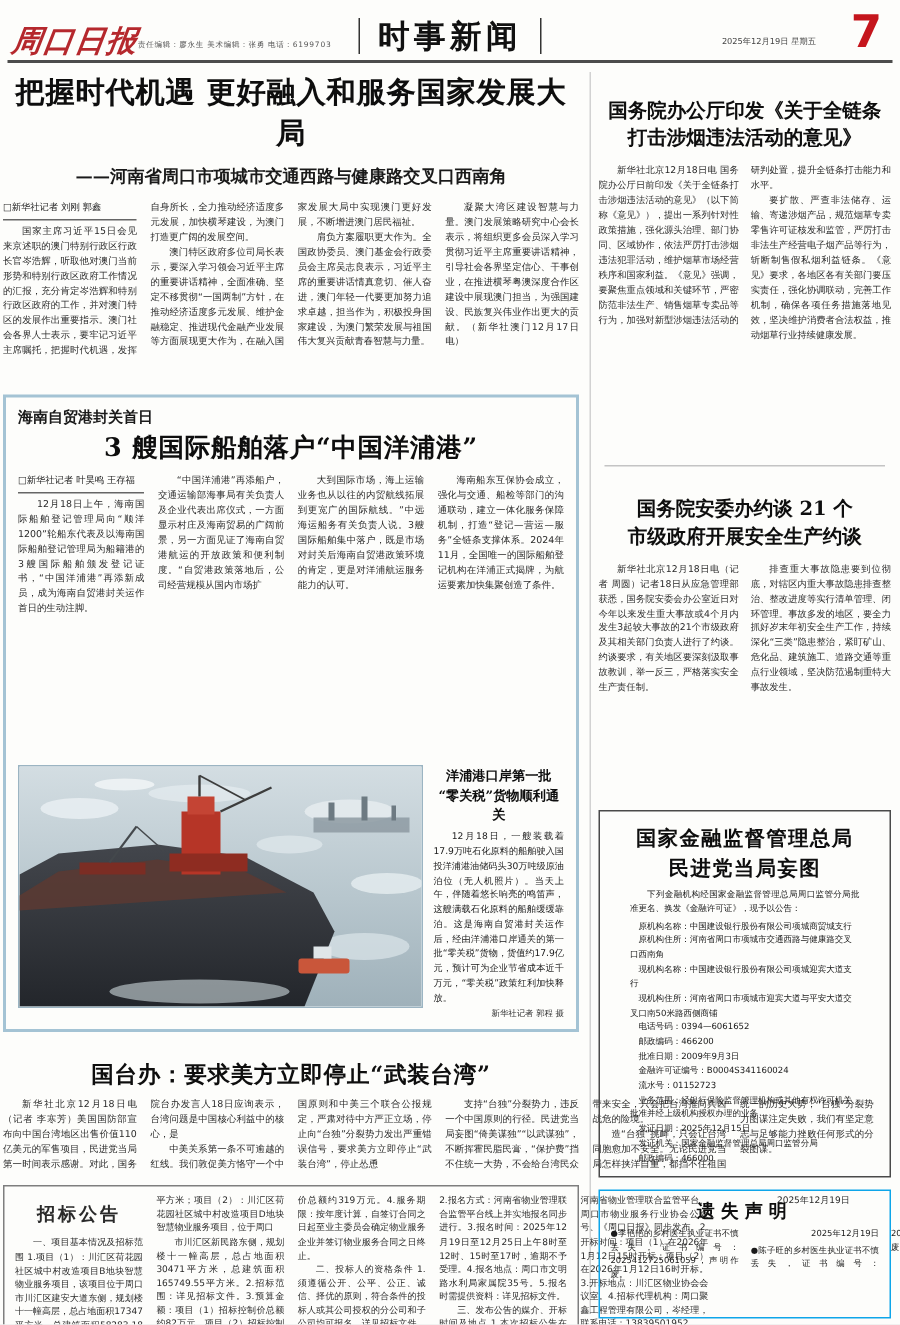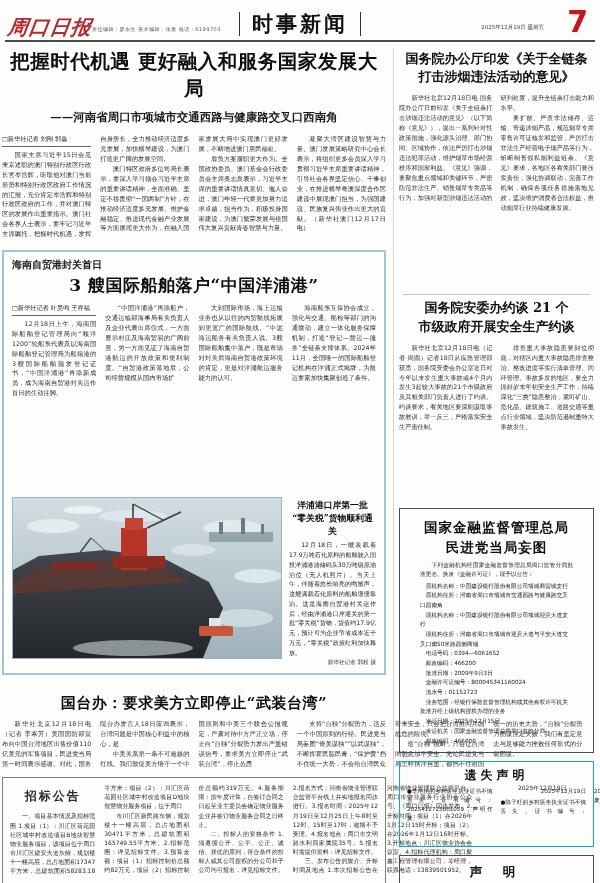--- a/index.html
+++ b/index.html
@@ -22,40 +22,40 @@
   .cols4{column-count:4;column-gap:9px;font-size:6.3px;line-height:1.58;text-align:justify;color:#2a2a2a;}
   .cols2{column-count:2;column-gap:8px;font-size:6.2px;line-height:1.6;text-align:justify;color:#2a2a2a;}
   .cols4 p,.cols2 p{margin:0;text-indent:2em;}
   .byline{margin:0 0 3px 0 !important;text-indent:0 !important;border-bottom:1px solid #666;
           padding-bottom:2px;font-size:6.2px;color:#222;}
   
   .left-region{position:absolute;left:2px;top:46px;width:384px;}
   .main-h1{font-size:19.5px;letter-spacing:.5px;margin:2px 0 0;}
   .main-h2{font-size:11.5px;font-weight:700;text-align:center;margin:8px 0 0;font-family:"DejaVu Serif",serif;}
   .main-cols{height:116px;margin-top:9px;}
-  .hainan-box{border:2px solid #a4c3d4;margin-top:0;padding:5px 8px 6px;}
+  .hainan-box{border:2px solid #a4c3d4;margin-top:13px;padding:5px 8px 6px;}
   .kicker{font-size:10px;font-weight:900;font-family:"DejaVu Serif",serif;margin:1px 0 0;}
   .hainan-h{font-size:17px;margin:2px 0 0;letter-spacing:.5px;}
   .hainan-cols{height:188px;margin-top:6px;}
   .photo-row{display:flex;margin-top:6px;}
   .photo{width:268px;height:160px;flex:none;border:1px solid #9bb4c2;}
   .caption-col{flex:1;margin-left:7px;display:flex;flex-direction:column;}
   .cap-h{font-size:8.8px;line-height:1.45;margin:2px 0 3px;}
   .cap-body{font-size:6.1px;line-height:1.6;text-align:justify;margin:0;text-indent:2em;flex:1;}
   .cap-credit{font-size:5.6px;text-align:right;color:#333;margin-top:2px;}
   .taiwan-h{font-size:15px;margin:19px 0 0;letter-spacing:.5px;}
   .taiwan-cols{height:50px;margin-top:6px;}
   .bid-box{border:1px solid #7e7e7e;margin-top:8px;padding:5px 7px;}
   .bid-cols{column-count:4;column-gap:9px;font-size:6px;line-height:1.52;text-align:justify;height:98px;color:#2a2a2a;}
   .bid-cols p{margin:0;text-indent:2em;}
   .bid-title{text-align:center;font-family:"DejaVu Serif",serif;font-weight:900;font-size:12px;margin:4px 0 6px;letter-spacing:2px;}
   .bid-date{text-align:right;font-size:6px;margin-top:3px;}
   
   .right-region{position:absolute;left:399px;top:46px;width:195px;}
-  .r-h{font-size:13px;line-height:1.4;margin:4px 0 0;}
+  .r-h{font-size:13px;line-height:1.4;margin:20px 0 0;}
   .r-cols1{height:194px;margin-top:7px;}
   .r-cols2{height:156px;margin-top:7px;}
   .r-sep{height:1px;background:#c4c4c4;margin:7px 4px 0;}
   .fin-box{border:1px solid #4a4a4a;margin-top:9px;padding:6px 20px;}
   .fin-title{font-size:13.5px;line-height:1.5;margin:2px 0 4px;letter-spacing:1px;}
   .fin-intro{font-size:5.7px;line-height:1.6;text-align:justify;margin:0 0 2px;text-indent:2em;}
   .fin-line{font-size:5.7px;line-height:1.7;margin:0;text-indent:1em;}
   .loss-box{border:1px solid #0ea5e9;margin-top:8px;padding:4px 7px 15px;}
   .loss-title{font-size:12px;margin:1px 0 3px;letter-spacing:4px;}
   .loss-cols{column-count:2;column-gap:8px;font-size:5.6px;line-height:1.6;text-align:justify;height:44px;}

